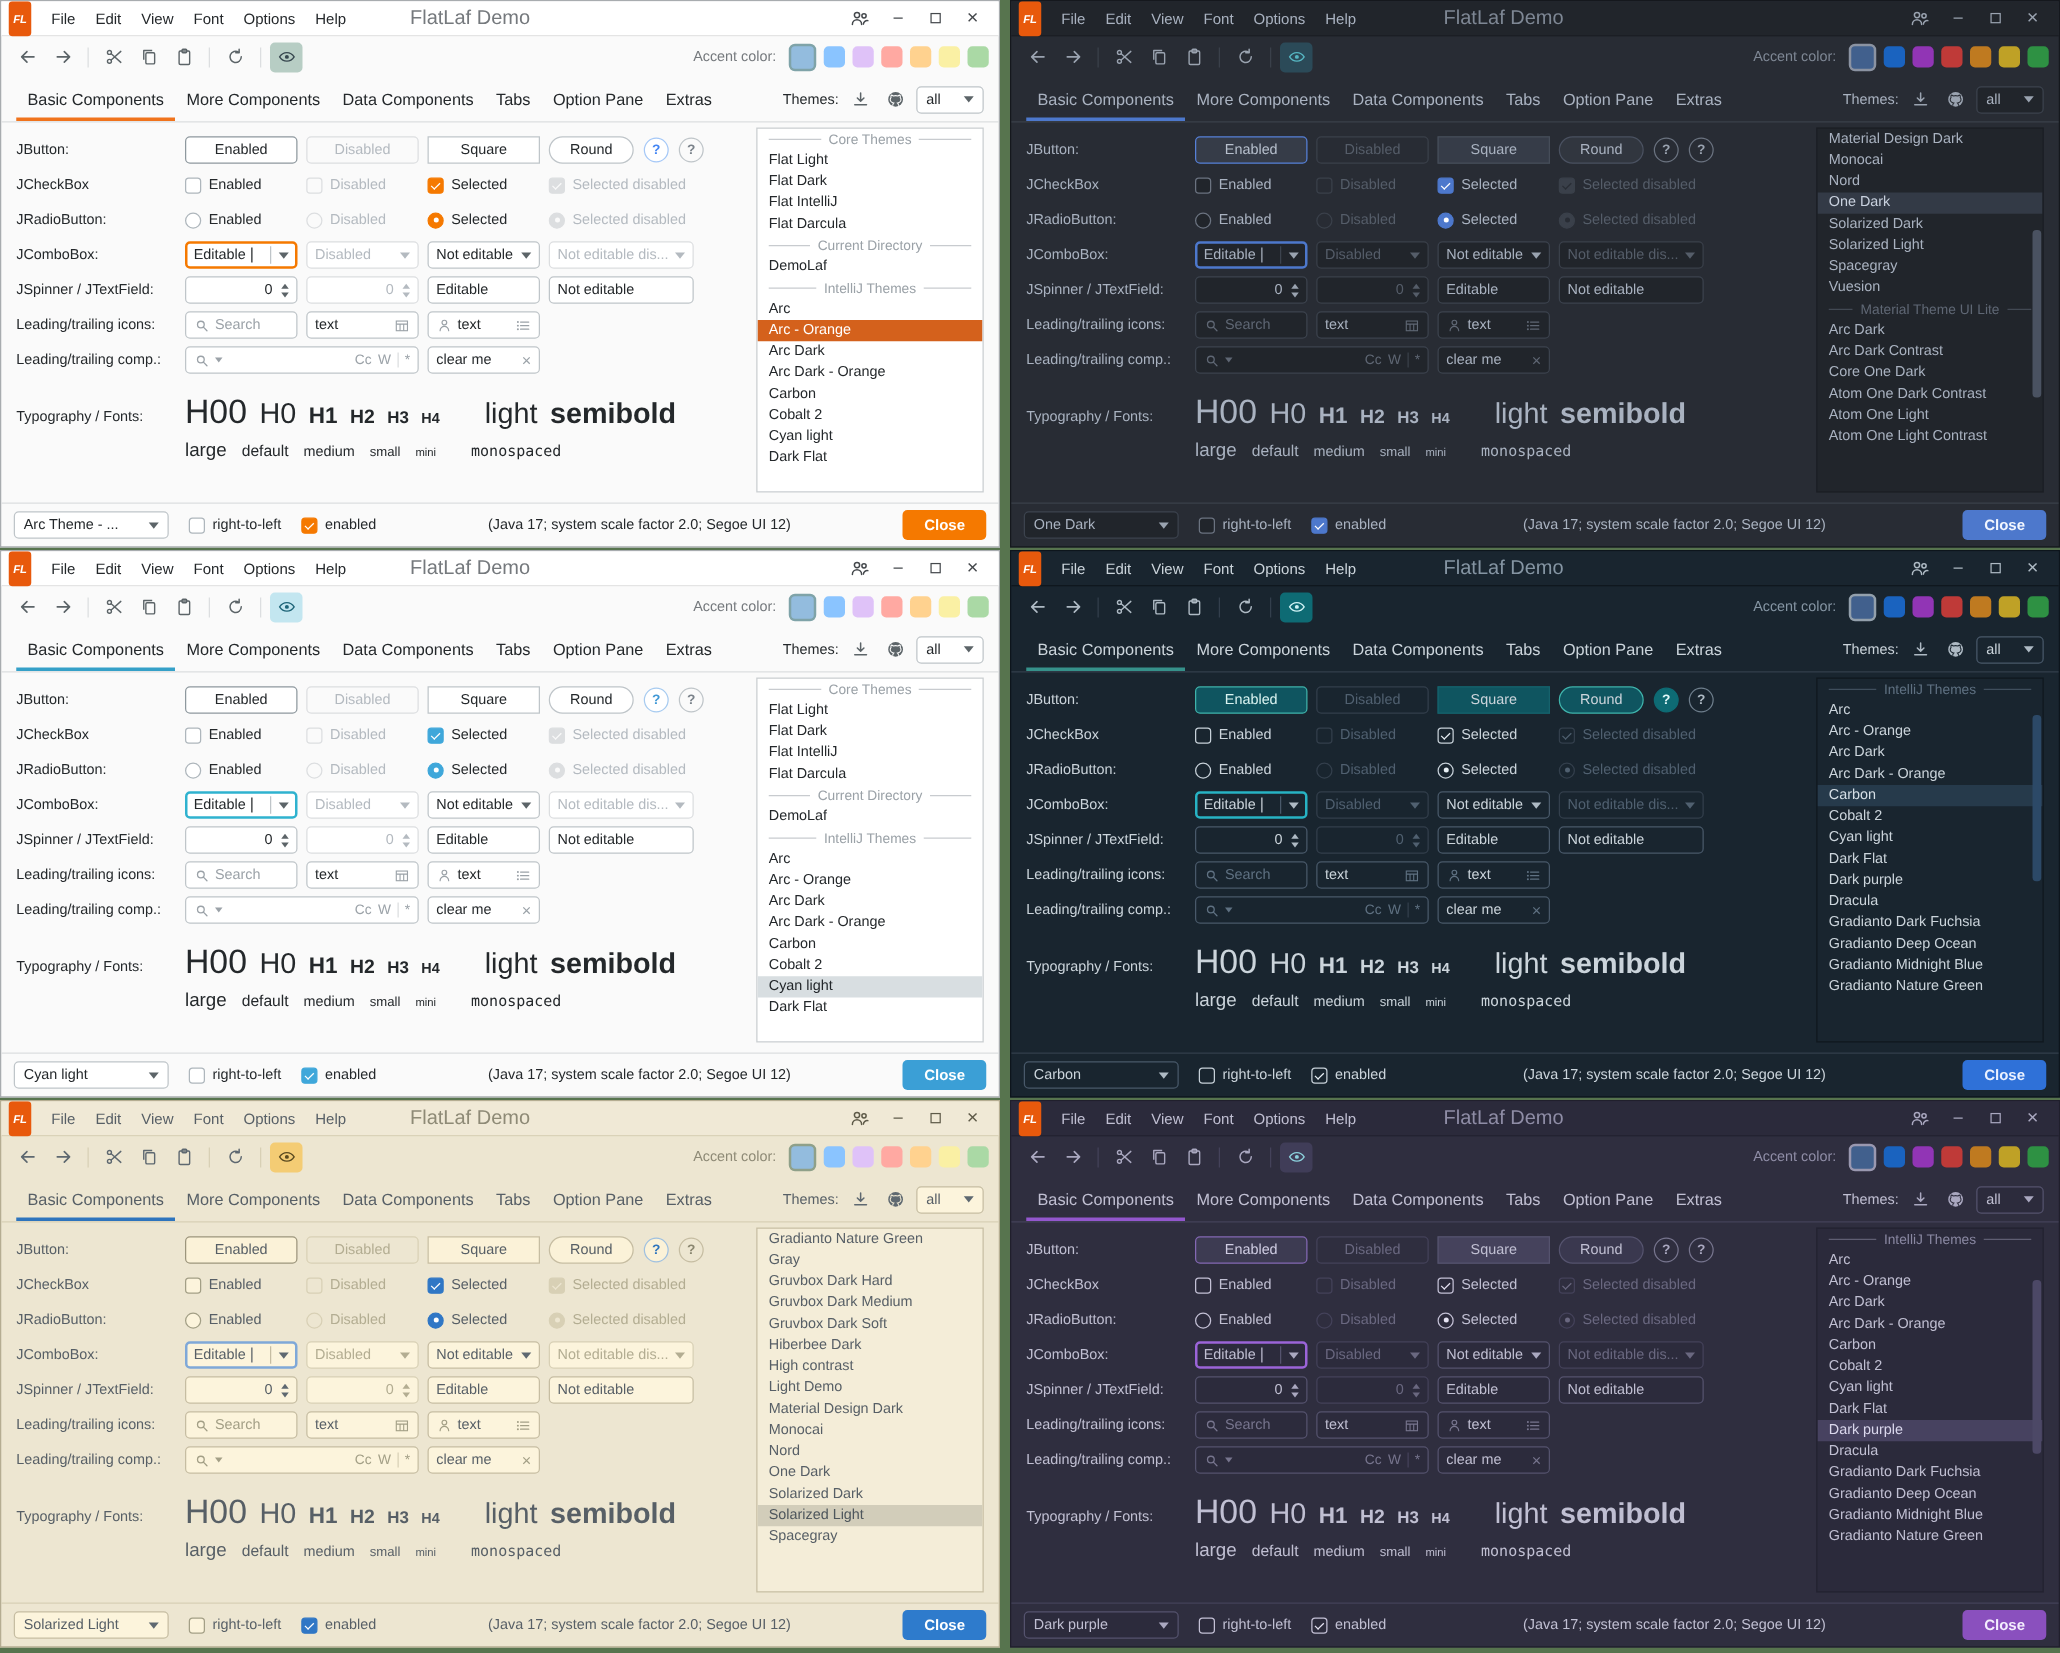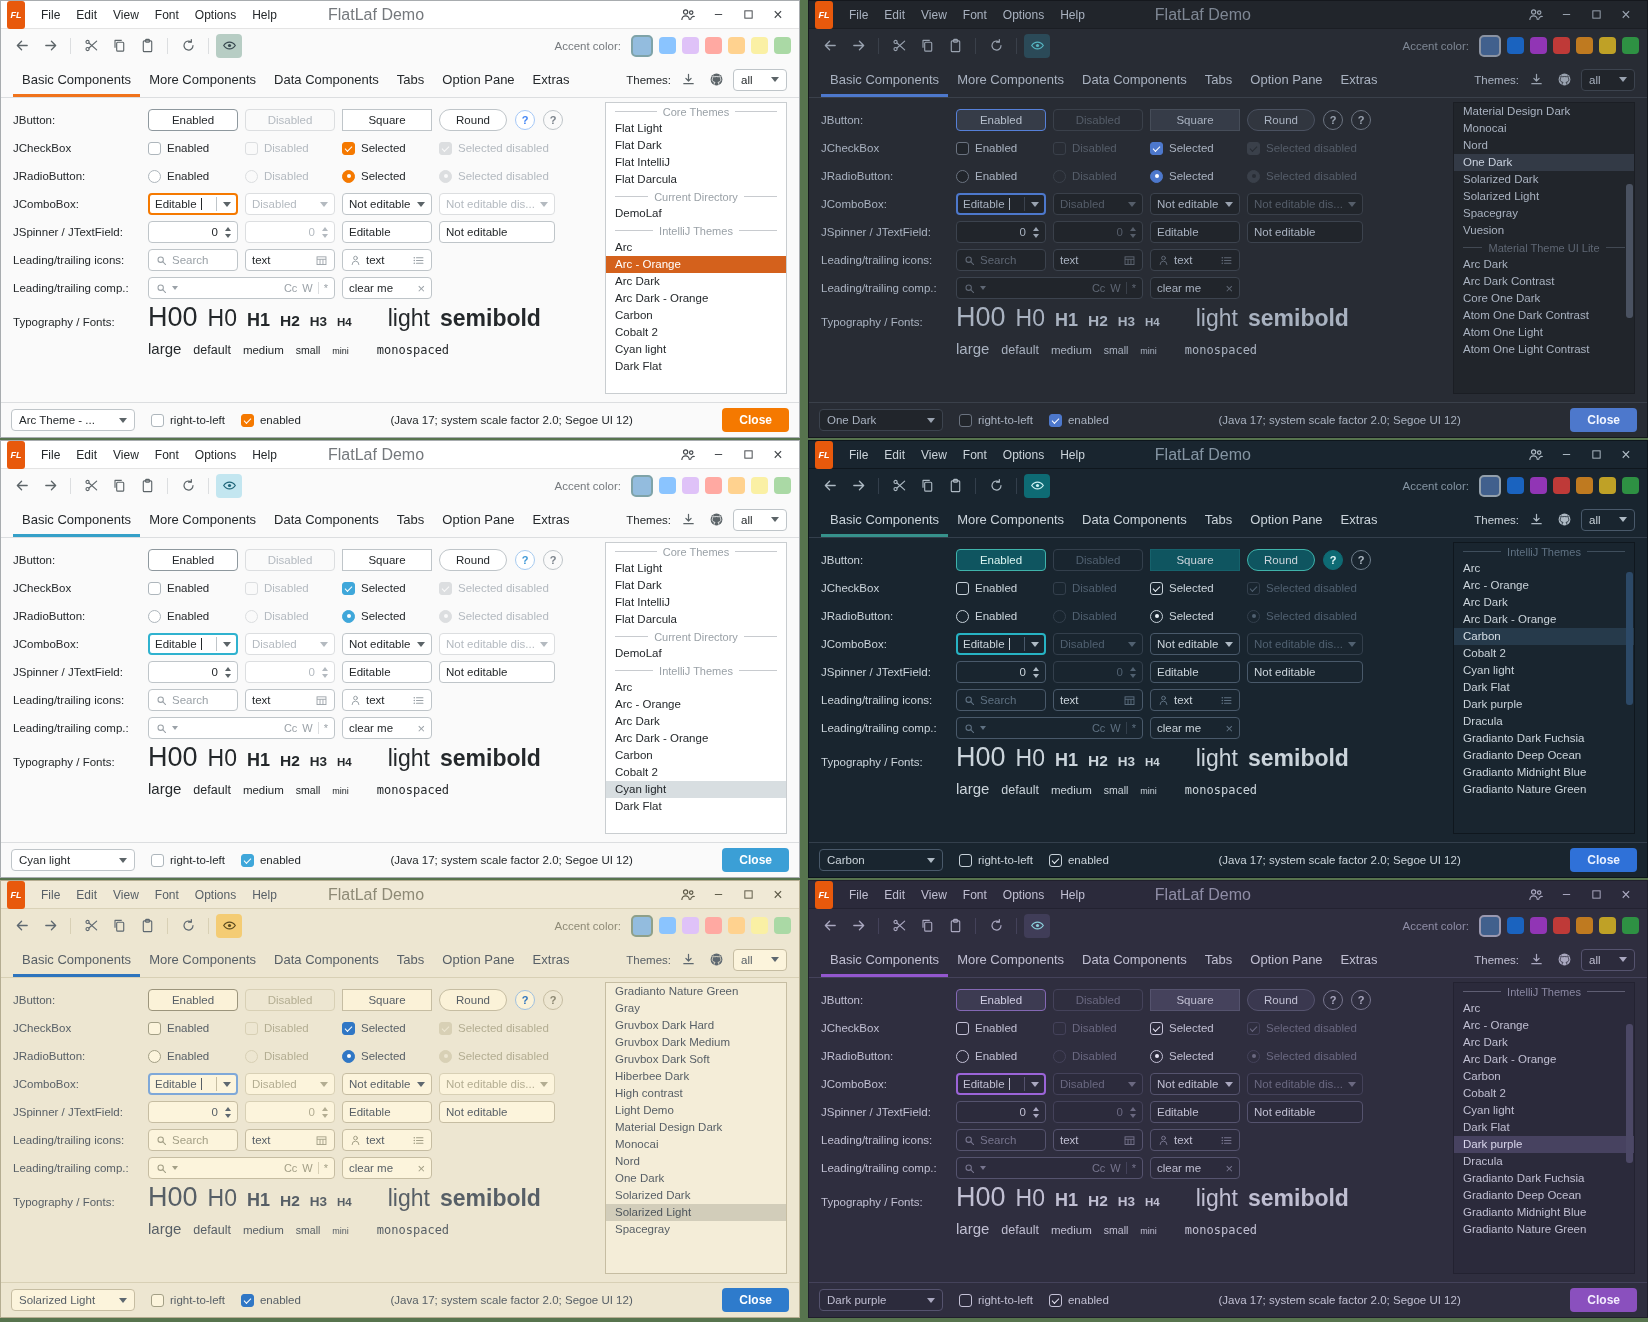--- a/index.html
+++ b/index.html
@@ -114,21 +114,21 @@
   .tf svg{width:13px;height:13px;color:var(--muted);flex:0 0 auto}
   .ph{color:var(--muted)}
   .spacer{flex:1}
   .wide2{grid-column:2 / span 2}
   .mini-dn{width:0;height:0;border-left:3px solid transparent;border-right:3px solid transparent;
            border-top:4px solid var(--muted)}
   .ficons{color:var(--muted);font-size:11px;display:flex;gap:5px;align-items:center}
   .vsep{width:1px;height:12px;background:var(--sep)}
   .xic{color:var(--muted);font-size:13px}
   
-  .typo-row{display:grid;grid-template-columns:128px auto;column-gap:7px;margin-top:0;align-items:start}
+  .typo-row{display:grid;grid-template-columns:128px auto;column-gap:7px;margin-top:12px;align-items:start}
   .typo-row .r-label{margin-top:14px}
   .typo-l1{display:flex;align-items:baseline;gap:10px;white-space:nowrap}
   .h00{font-size:27px}.h0{font-size:23px}.h1{font-size:18px;font-weight:bold}
   .h2{font-size:15.5px;font-weight:bold}.h3{font-size:13.5px;font-weight:bold}.h4{font-size:11.5px;font-weight:bold}
   .tlight{font-size:23px;font-weight:300;margin-left:26px}
   .tsemi{font-size:23px;font-weight:bold}
   .typo-l2{display:flex;align-items:baseline;gap:12px;margin-top:7px;white-space:nowrap}
   .t-large{font-size:15px}.t-default{font-size:12.5px}.t-medium{font-size:11.5px}
   .t-small{font-size:10.5px}.t-mini{font-size:9px}
   .t-mono{font-size:12px;font-family:"DejaVu Sans Mono",monospace;margin-left:16px}

